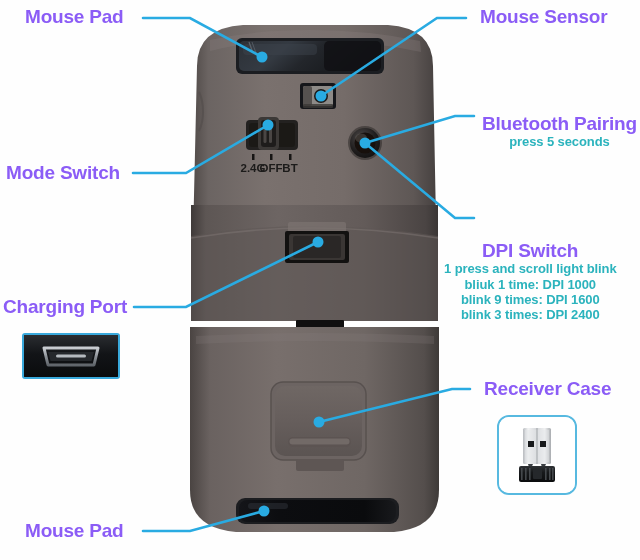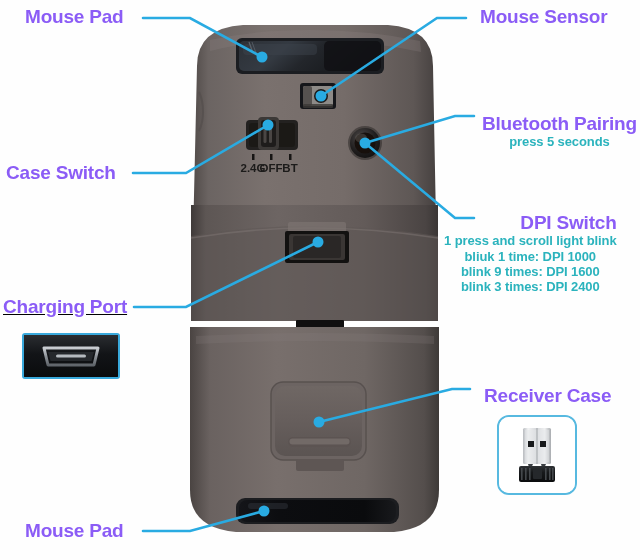--- a/index.html
+++ b/index.html
@@ -241,36 +241,36 @@
   <div class="callout" id="c-mouse-sensor" style="left:480px; top:6px;">
     <div class="title">Mouse Sensor</div>
   </div>
 
   <div class="callout center" id="c-bluetooth" style="left:482px; top:89px;margin-top:24px;">
     <div class="title">Bluetooth Pairing</div>
     <div class="sub">press 5 seconds</div>
   </div>
 
   <div class="callout" id="c-mode-switch" style="left:6px; top:162px;">
-    <div class="title">Case Switch</div>
+    <div class="title">Mode Switch</div>
   </div>
 
   <div class="callout center" id="c-dpi-switch" style="left:444px; top:212px;">
-    <div class="title" style="text-align:right; padding-left:38px;">DPI Switch</div>
+    <div class="title" style="text-align:left; padding-left:38px;margin-top:28px;">DPI Switch</div>
     <div class="sub">1 press and scroll light blink</div>
     <div class="sub">bliuk 1 time: DPI 1000</div>
     <div class="sub">blink 9 times: DPI 1600</div>
     <div class="sub">blink 3 times: DPI 2400</div>
   </div>
 
-  <div class="callout" id="c-charging-port" style="left:3px; top:296px;text-decoration:underline;">
+  <div class="callout" id="c-charging-port" style="left:3px; top:296px;">
     <div class="title">Charging Port</div>
   </div>
 
-  <div class="callout" id="c-receiver-case" style="left:484px; top:378px;margin-top:7px;">
+  <div class="callout" id="c-receiver-case" style="left:484px; top:378px;">
     <div class="title">Receiver Case</div>
   </div>
 
   <div class="callout" id="c-mouse-pad-bottom" style="left:25px; top:520px;">
     <div class="title">Mouse Pad</div>
   </div>
 
   <div class="inset" id="charging-inset">
     <svg width="94" height="42" viewBox="0 0 94 42">
       <defs>

